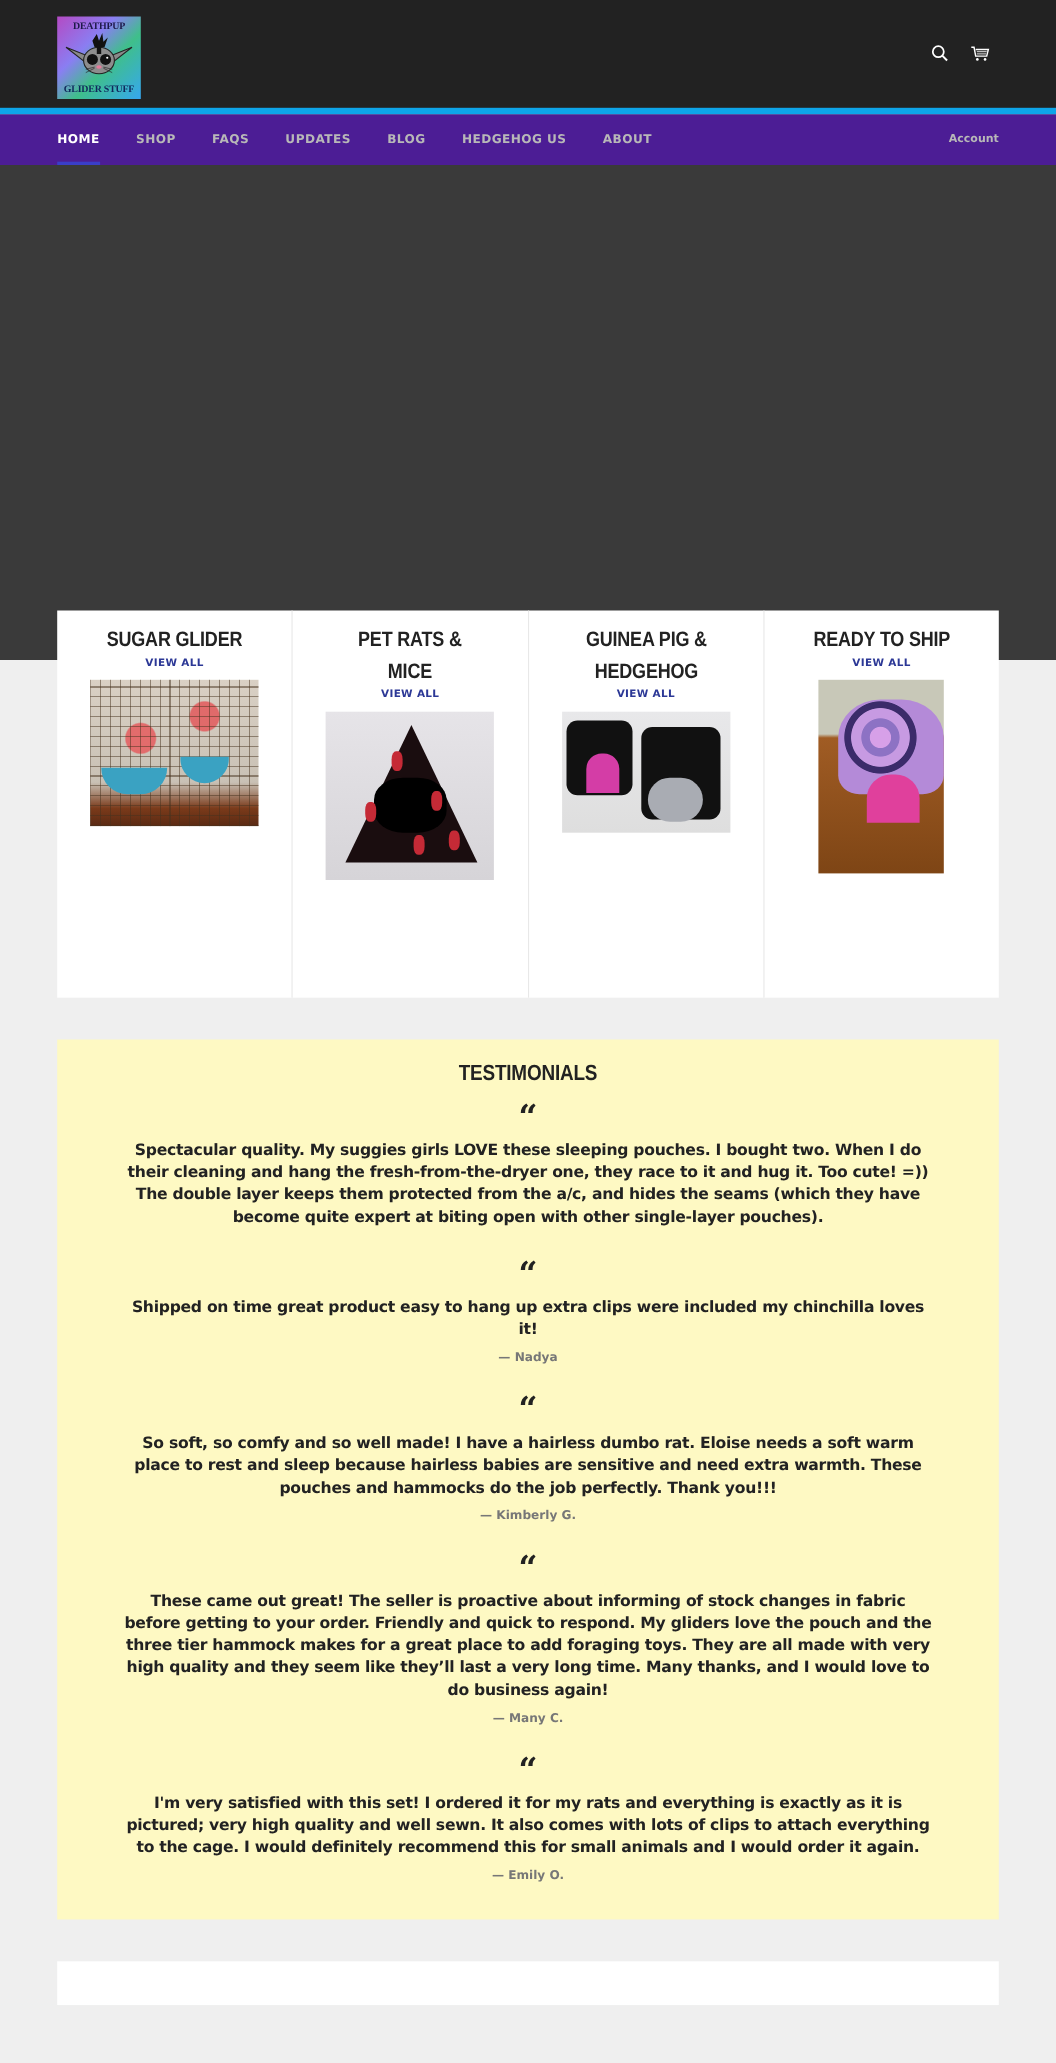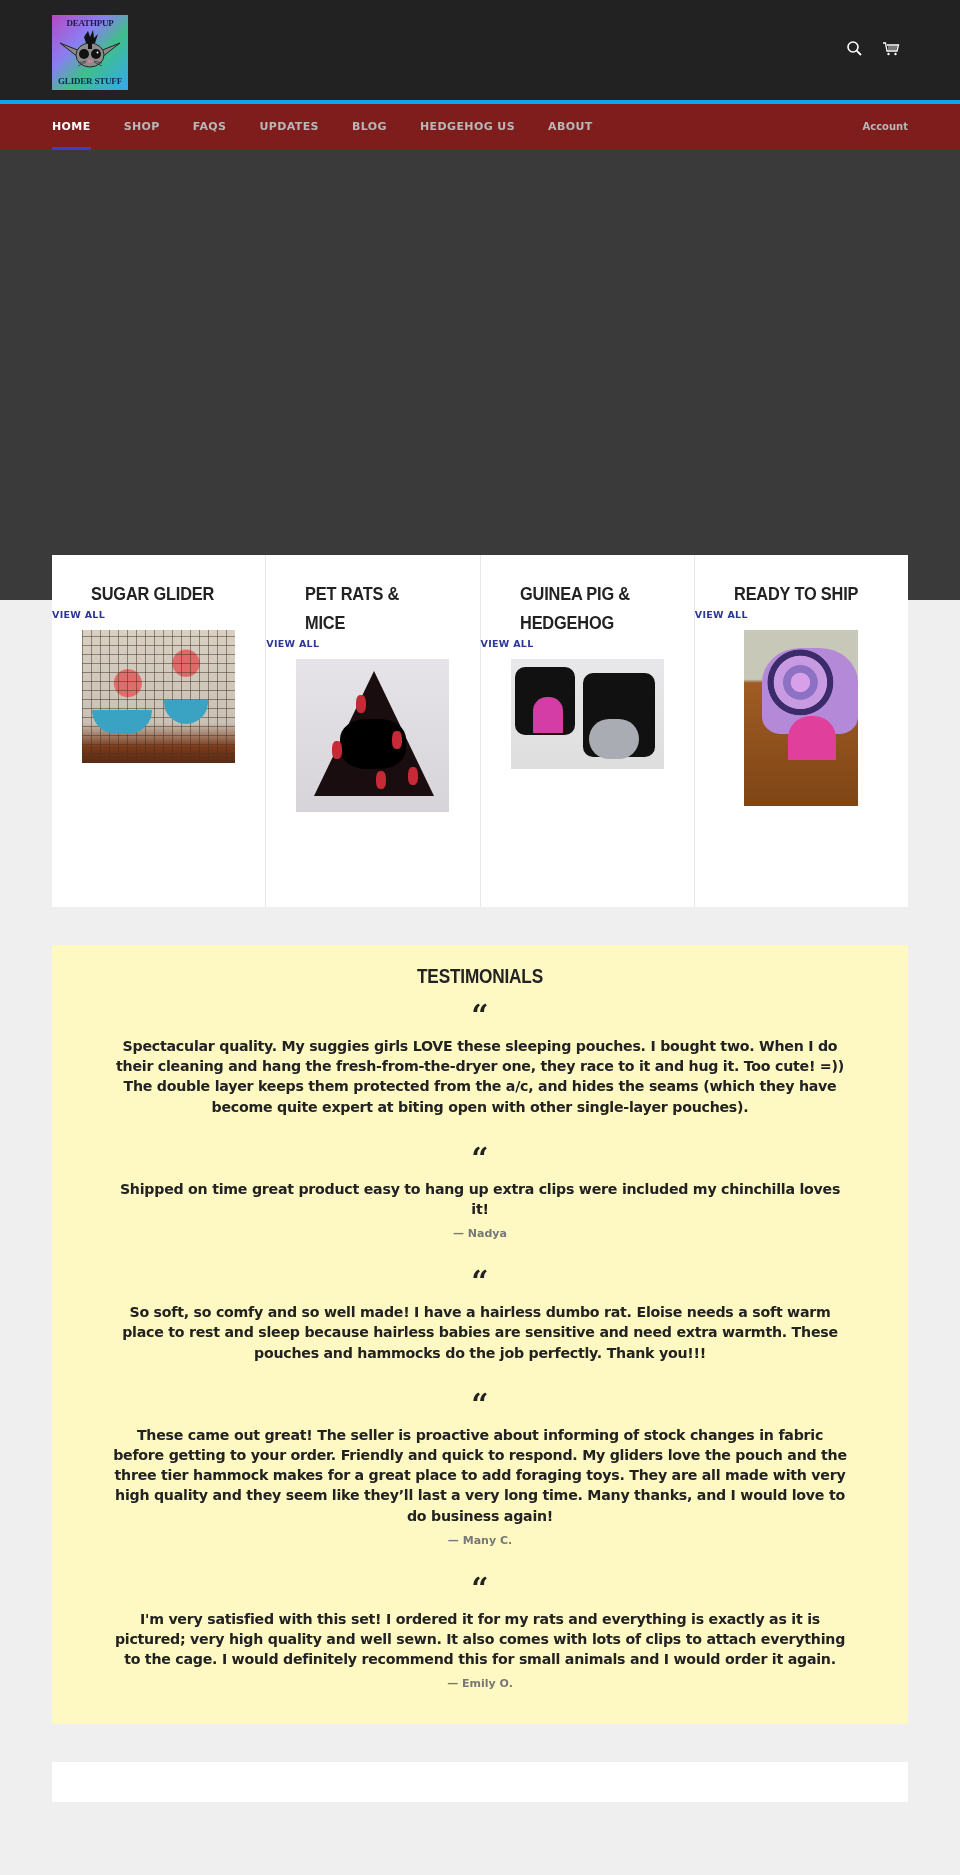--- a/index.html
+++ b/index.html
@@ -1,35 +1,35 @@
 <!DOCTYPE html>
 <html><head>
 <meta charset="utf-8">
 <style>
   * { box-sizing: border-box; margin: 0; padding: 0; }
   html, body { width: 960px; background: #efefef; font-family: "DejaVu Sans", sans-serif; color: #222; }
-  .site-header { background: #222222; height: 104px; position: relative; border-bottom: 4px solid #0ea5e9; }
+  .site-header { background: #222222; height: 104px; position: relative; border-bottom: 6px solid #0ea5e9; }
   .logo { position: absolute; left: 52px; top: 15px; width: 76px; height: 75px; overflow: hidden;
           background: linear-gradient(135deg, #b44ac4 0%, #8a7ef2 35%, #3fbf8a 60%, #36a7f0 100%); }
   .logo .t1, .logo .t2 { position: absolute; left: 0; right: 0; text-align: center; font-family: "Liberation Serif", serif;
           font-size: 9px; color: #1e1a4a; font-weight: bold; letter-spacing: -0.2px; }
   .logo .t1 { top: 3px; }
   .logo .t2 { bottom: 4px; color: #10285c; }
   .logo svg { position: absolute; left: 6px; top: 14px; }
   .header-icons { position: absolute; right: 60px; top: 40px; display: flex; gap: 18px; align-items: center; }
   .header-icons span { display: inline-block; width: 18px; height: 18px; cursor: pointer; }
-  .nav { background: #7f1d1d; height: 46px; position: relative; display: flex; align-items: center; padding-left: 52px; }
+  .nav { background: #4c1d95; height: 46px; position: relative; display: flex; align-items: center; padding-left: 52px; }
   .nav a { color: #b8b8b8; font-size: 11px; font-weight: bold; letter-spacing: 0.4px; text-decoration: none; margin-right: 33px;
            height: 46px; line-height: 46px; position: relative; cursor: pointer; font-family: "DejaVu Sans", sans-serif; }
   .nav a.active { color: #ffffff; }
   .nav a.active::after { content: ""; position: absolute; left: 0; right: 0; bottom: 0; height: 3px; background: #3a3ec8; }
   .nav .account { position: absolute; right: 52px; top: 0; color: #b8b8b8; font-size: 10px; font-weight: bold; height: 46px; line-height: 46px; cursor: pointer; }
   .hero { background: #3a3a3a; height: 450px; }
   .collections { position: relative; margin: -45px 52px 0 52px; background: #fff; display: flex; height: 352px; }
-  .coll { flex: 1; border-right: 1px solid #e8e8e8; text-align: left; padding-top: 24px; }
+  .coll { flex: 1; border-right: 1px solid #e8e8e8; text-align: center; padding-top: 12px; }
   .coll:last-child { border-right: none; }
   .coll h2 { font-family: "Liberation Sans", sans-serif; font-weight: bold; font-size: 19px; line-height: 29px; color: #222;
              transform: scaleX(0.86); letter-spacing: -0.2px; padding: 0 28px; }
   .coll .view { display: block; color: #2c3896; font-size: 9.5px; font-weight: bold; margin-top: 1px; margin-bottom: 10px; cursor: pointer; letter-spacing: 0.3px; }
   .coll .img { margin: 0 auto; }
   .img1 { width: 153px; height: 133px; background:
       repeating-linear-gradient(90deg, rgba(70,50,30,.5) 0 1px, transparent 1px 9px),
       repeating-linear-gradient(0deg, rgba(70,50,30,.5) 0 1px, transparent 1px 9px),
       radial-gradient(circle at 30% 40%, #e26c6c 0 10%, transparent 11%),
       radial-gradient(circle at 68% 25%, #e06a6a 0 9%, transparent 10%),
@@ -156,20 +156,21 @@
     <p>Spectacular quality. My suggies girls LOVE these sleeping pouches. I bought two. When I do their cleaning and hang the fresh-from-the-dryer one, they race to it and hug it. Too cute! =)) The double layer keeps them protected from the a/c, and hides the seams (which they have become quite expert at biting open with other single-layer pouches).</p>
   </div>
   <div class="quote">
     <span class="mark">“</span>
     <p>Shipped on time great product easy to hang up extra clips were included my chinchilla loves it!</p>
     <span class="author">— Nadya</span>
   </div>
   <div class="quote">
     <span class="mark">“</span>
     <p>So soft, so comfy and so well made! I have a hairless dumbo rat. Eloise needs a soft warm place to rest and sleep because hairless babies are sensitive and need extra warmth. These pouches and hammocks do the job perfectly. Thank you!!!</p>
+    <span class="author">— Kimberly G.</span>
   </div>
   <div class="quote">
     <span class="mark">“</span>
     <p>These came out great! The seller is proactive about informing of stock changes in fabric before getting to your order. Friendly and quick to respond. My gliders love the pouch and the three tier hammock makes for a great place to add foraging toys. They are all made with very high quality and they seem like they’ll last a very long time. Many thanks, and I would love to do business again!</p>
     <span class="author">— Many C.</span>
   </div>
   <div class="quote">
     <span class="mark">“</span>
     <p>I'm very satisfied with this set! I ordered it for my rats and everything is exactly as it is pictured; very high quality and well sewn. It also comes with lots of clips to attach everything to the cage. I would definitely recommend this for small animals and I would order it again.</p>
     <span class="author">— Emily O.</span>

